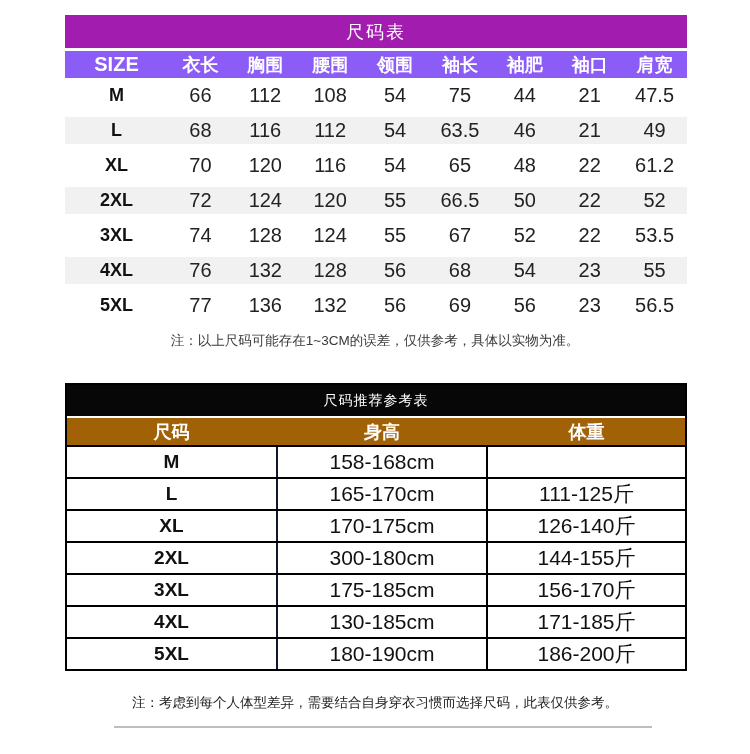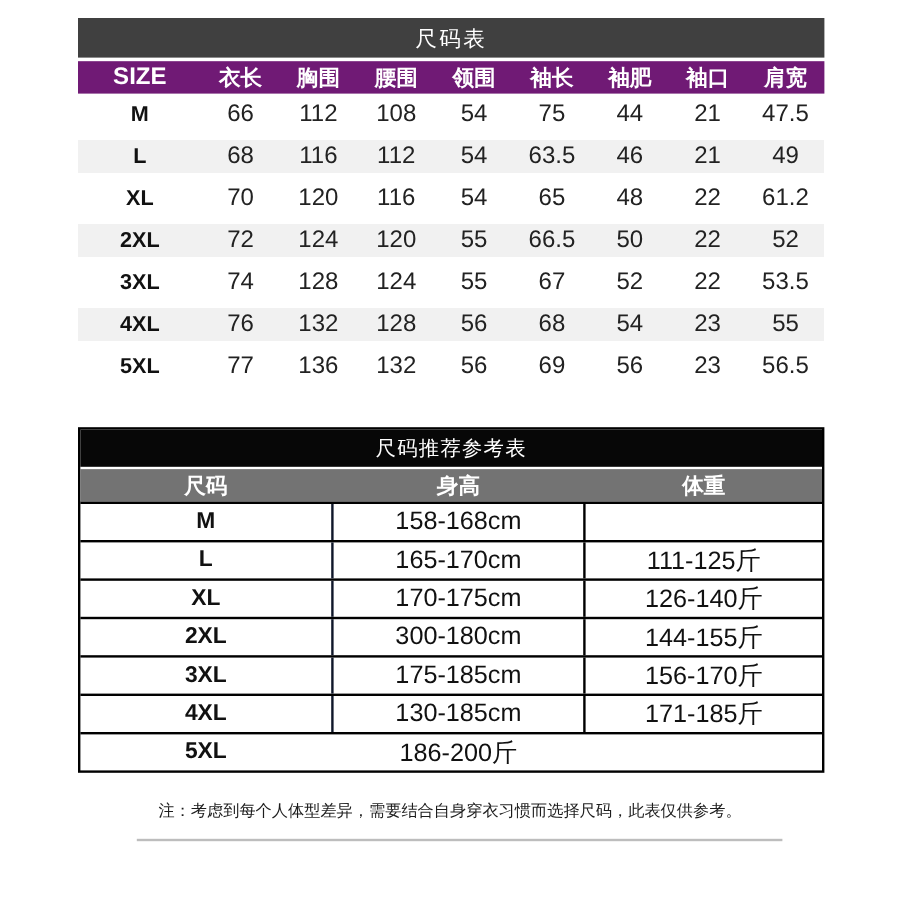--- a/index.html
+++ b/index.html
@@ -8,26 +8,26 @@
     width: 750px; height: 754px;
     font-family: "Liberation Sans", "DejaVu Sans", sans-serif;
     color: #1c1c1c;
     overflow: hidden;
   }
   .page { width: 750px; padding-top: 15px; }
 
   
   .t1 { width: 622px; margin-left: 65px; }
   .t1-title {
-    height: 33px; background: #404040; color: #ffffff;
+    height: 33px; background: #a21caf; color: #ffffff;
     display: flex; align-items: center; justify-content: center;
     font-size: 18px; letter-spacing: 2px; margin-bottom: 3px;
   }
   .t1-head {
-    height: 27px; background: #701a75; color: #ffffff;
+    height: 27px; background: #8b5cf6; color: #ffffff;
     display: grid; grid-template-columns: 103px repeat(8, 1fr);
     align-items: center; text-align: center;
     font-size: 18px; font-weight: bold;
   }
   .t1-head .size-col {
     font-size: 20px; font-weight: 800; letter-spacing: 0px;
   }
   .t1-row {
     height: 35px;
     display: grid; grid-template-columns: 103px repeat(8, 1fr);
@@ -47,25 +47,25 @@
   }
 
   
   .t2 {
     width: 622px; margin: 33px 0 0 65px;
     border: 2px solid #000000;
   }
   .t2-title {
     height: 33px; background: #070707; color: #ffffff;
     display: flex; align-items: center; justify-content: center;
-    font-size: 17px; font-weight: 500; letter-spacing: 1px;
+    font-size: 14px; font-weight: 500; letter-spacing: 1px;
     border-bottom: 2px solid #ffffff;
   }
   .t2-head {
-    height: 27px; background: #737373; color: #ffffff;
+    height: 27px; background: #a16207; color: #ffffff;
     display: grid; grid-template-columns: 209px 212px auto;
     align-items: center; text-align: center;
     font-size: 18px; font-weight: bold;
   }
   .t2-row {
     height: 32px;
     display: grid; grid-template-columns: 209px 212px auto;
     align-items: center; text-align: center;
     border-top: 2px solid #000000;
     font-size: 21px; color: #111111;
@@ -181,20 +181,21 @@
       <div>136</div>
       <div>132</div>
       <div>56</div>
       <div>69</div>
       <div>56</div>
       <div>23</div>
       <div>56.5</div>
     </div>
   </div>
 
+  <div class="note1">注：以上尺码可能存在1~3CM的误差，仅供参考，具体以实物为准。</div>
 
   <div class="t2">
     <div class="t2-title">尺码推荐参考表</div>
 
     <div class="t2-head">
       <div>尺码</div>
       <div>身高</div>
       <div>体重</div>
     </div>
 
@@ -222,20 +223,21 @@
       <div class="t2-mid">175-185cm</div>
       <div>156-170斤</div>
     </div>
     <div class="t2-row">
       <div class="t2-size">4XL</div>
       <div class="t2-mid">130-185cm</div>
       <div>171-185斤</div>
     </div>
     <div class="t2-row">
       <div class="t2-size">5XL</div>
+      <div class="t2-mid">180-190cm</div>
       <div>186-200斤</div>
     </div>
   </div>
 
   <div class="note2">注：考虑到每个人体型差异，需要结合自身穿衣习惯而选择尺码，此表仅供参考。</div>
 
   <div class="divider"></div>
 
 </div>
 

